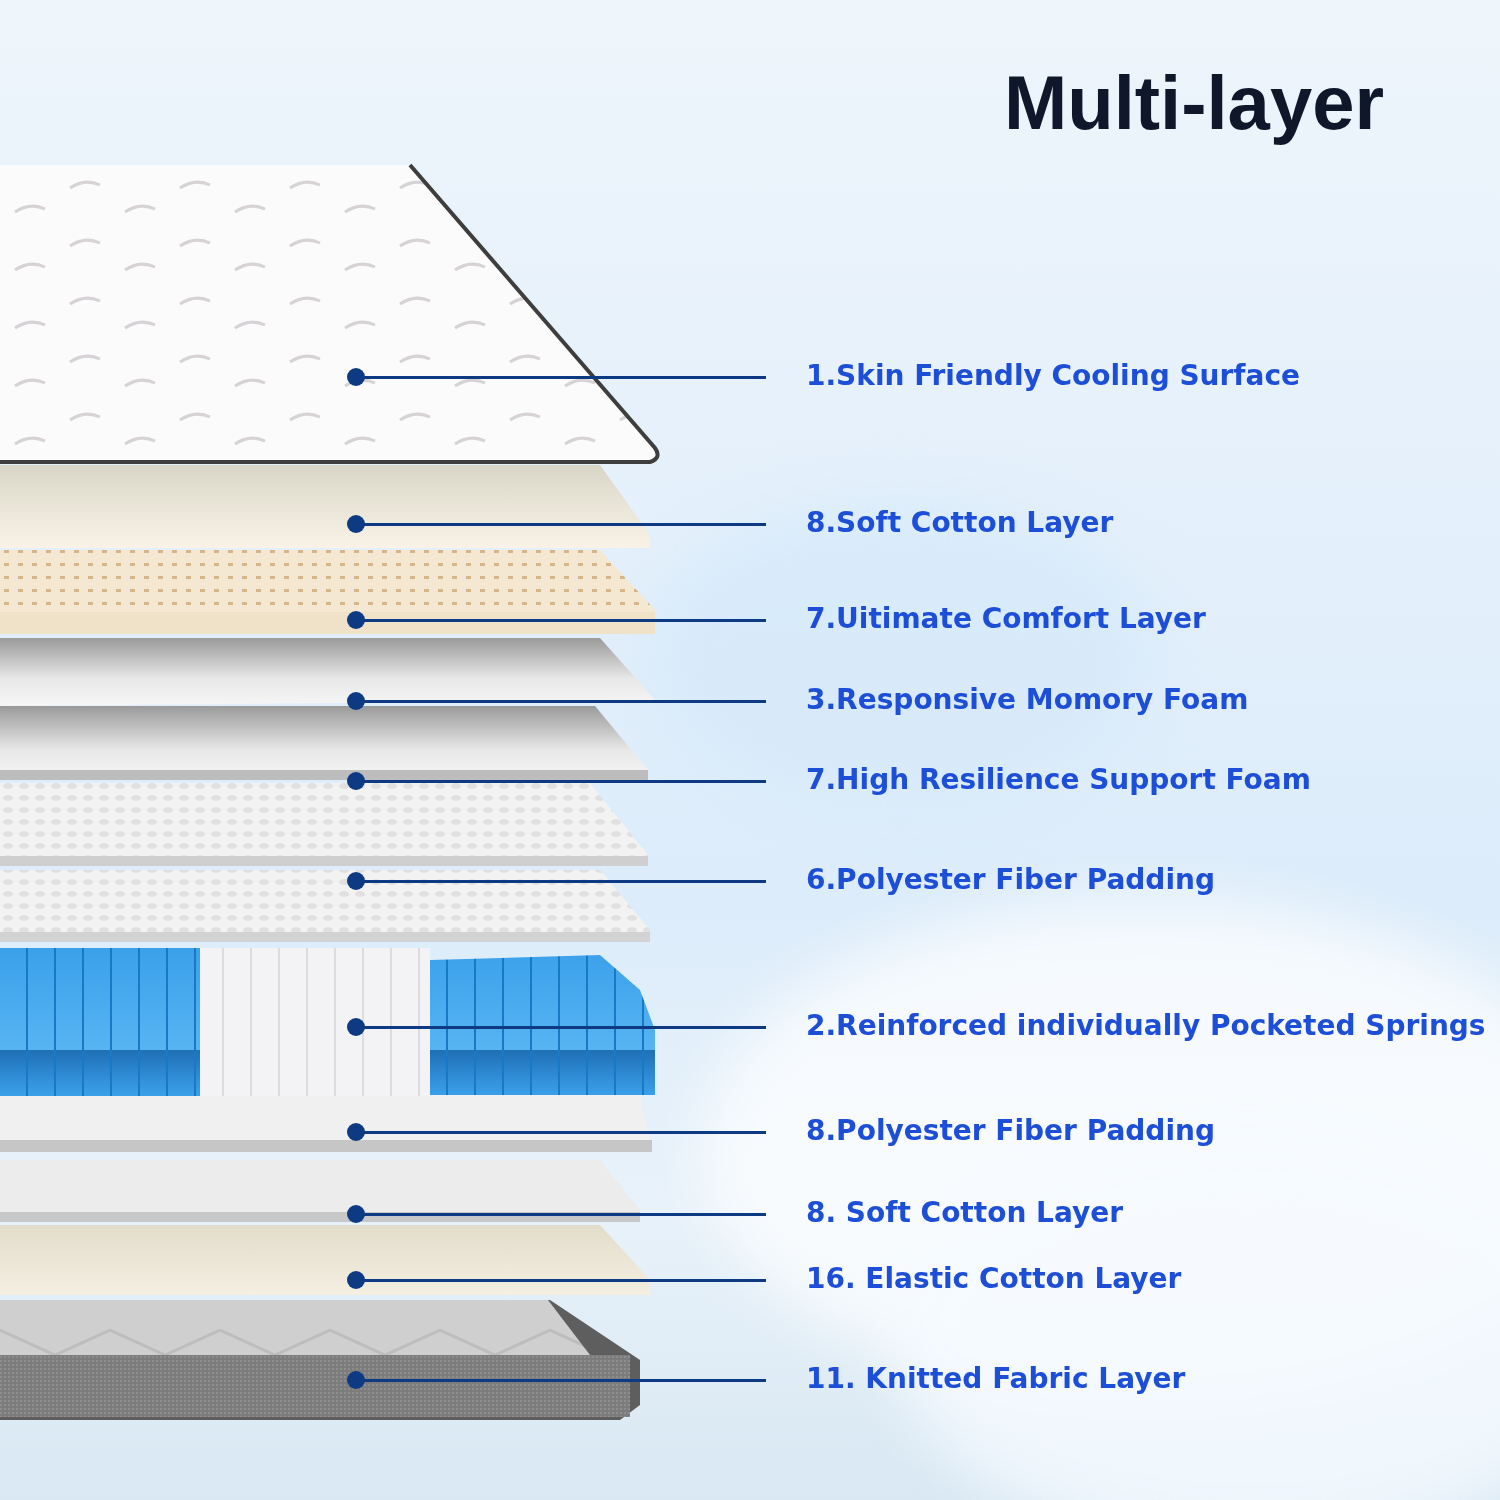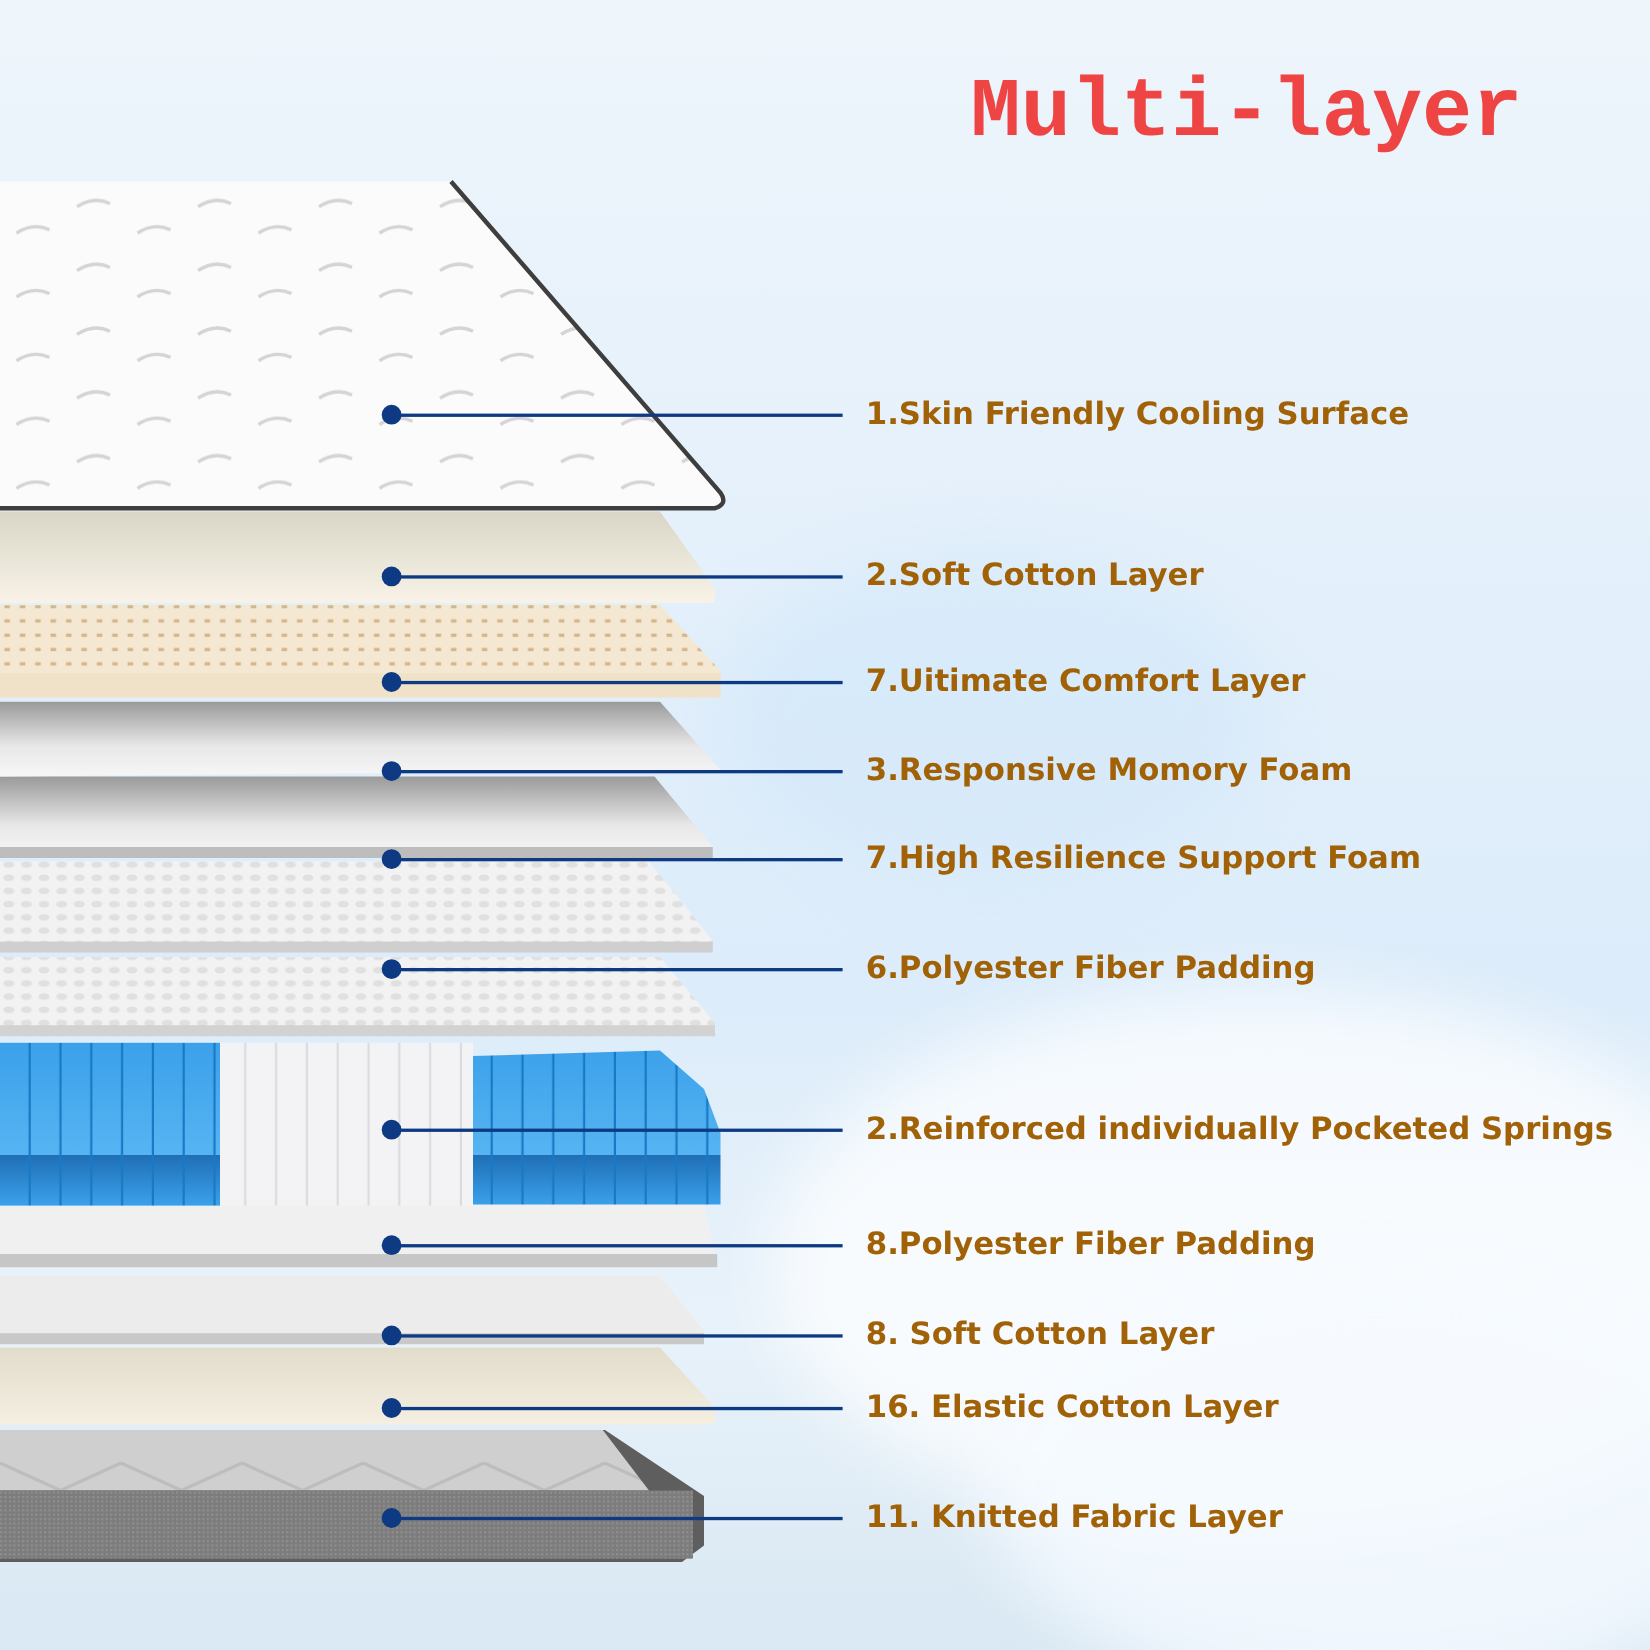--- a/index.html
+++ b/index.html
@@ -1,28 +1,28 @@
 <!DOCTYPE html>
 <html><head>
 <meta charset="utf-8">
 <style>
   html,body{margin:0;padding:0;}
   body{width:1500px;height:1500px;overflow:hidden;position:relative;
     font-family:"DejaVu Sans","Liberation Sans",sans-serif;
     background:linear-gradient(180deg,#eef5fb 0%,#e4f0fb 35%,#dcecfa 60%,#e8f2fa 80%,#d9e8f3 100%);}
   .bg-cloud{position:absolute;border-radius:50%;filter:blur(30px);}
-  .title{position:absolute;right:116px;top:60px;text-align:right;color:#ef4444;
-    font-family:Liberation Mono, monospace;font-weight:bold;
+  .title{position:absolute;right:116px;top:60px;text-align:right;color:#0f172a;
+    font-family:Liberation Sans, sans-serif;font-weight:bold;
     font-size:76px;line-height:86px;letter-spacing:0px;}
   .title .l{display:block;white-space:nowrap;}
   .layer{position:absolute;left:0;}
   .callout{position:absolute;left:347px;height:20px;}
   .dot{position:absolute;left:0;top:0;width:18px;height:18px;border-radius:50%;background:#0d3a82;}
   .line{position:absolute;left:9px;top:8px;width:410px;height:3px;background:#0d3a82;}
-  .label{position:absolute;left:440px;top:-9px;white-space:nowrap;color:#a16207;
+  .label{position:absolute;left:459px;top:-9px;white-space:nowrap;color:#1d4ed8;
     font-family:"DejaVu Sans","Liberation Sans",sans-serif;font-weight:bold;font-size:28px;line-height:34px;}
 </style>
 </head>
 <body>
 
 <div class="bg-cloud" style="left:700px;top:900px;width:900px;height:500px;background:rgba(255,255,255,0.7);"></div>
 <div class="bg-cloud" style="left:900px;top:1150px;width:700px;height:400px;background:rgba(245,250,255,0.8);"></div>
 <div class="bg-cloud" style="left:650px;top:500px;width:500px;height:300px;background:rgba(210,232,250,0.6);"></div>
 
 <div class="title">
@@ -117,21 +117,21 @@
 </svg>
 
 <div class="callout" style="top:368px;">
   <span class="dot"></span>
   <span class="line"></span>
   <span class="label">1.Skin Friendly Cooling Surface</span>
 </div>
 <div class="callout" style="top:515px;">
   <span class="dot"></span>
   <span class="line"></span>
-  <span class="label">2.Soft Cotton Layer</span>
+  <span class="label">8.Soft Cotton Layer</span>
 </div>
 <div class="callout" style="top:611px;">
   <span class="dot"></span>
   <span class="line"></span>
   <span class="label">7.Uitimate Comfort Layer</span>
 </div>
 <div class="callout" style="top:692px;">
   <span class="dot"></span>
   <span class="line"></span>
   <span class="label">3.Responsive Momory Foam</span>

